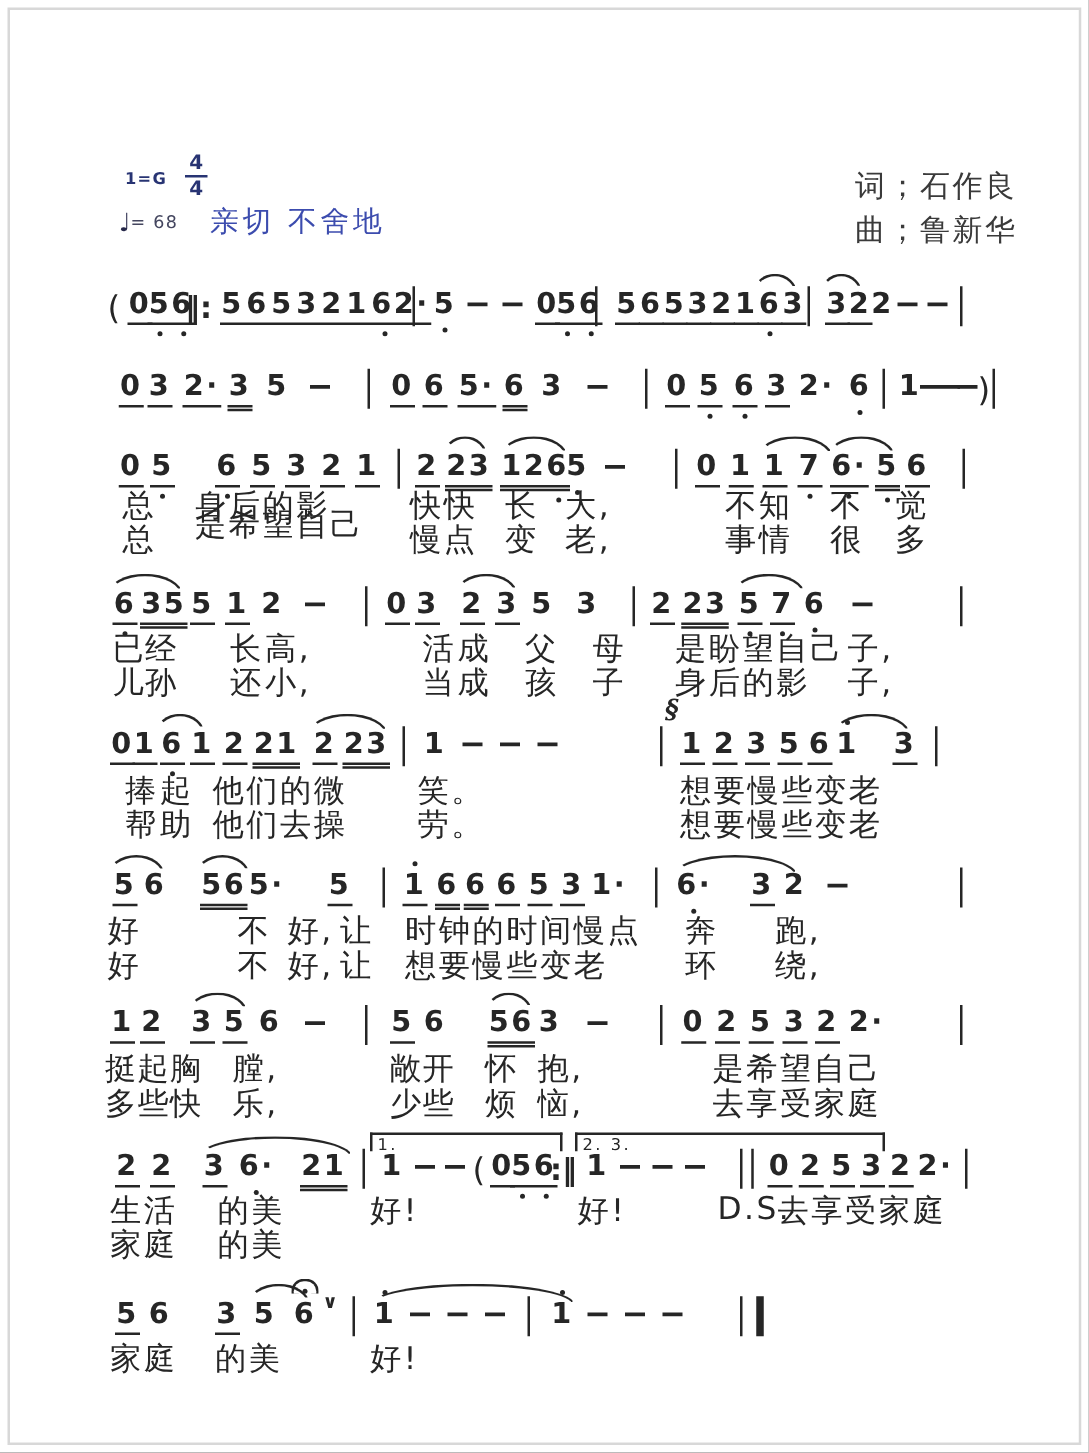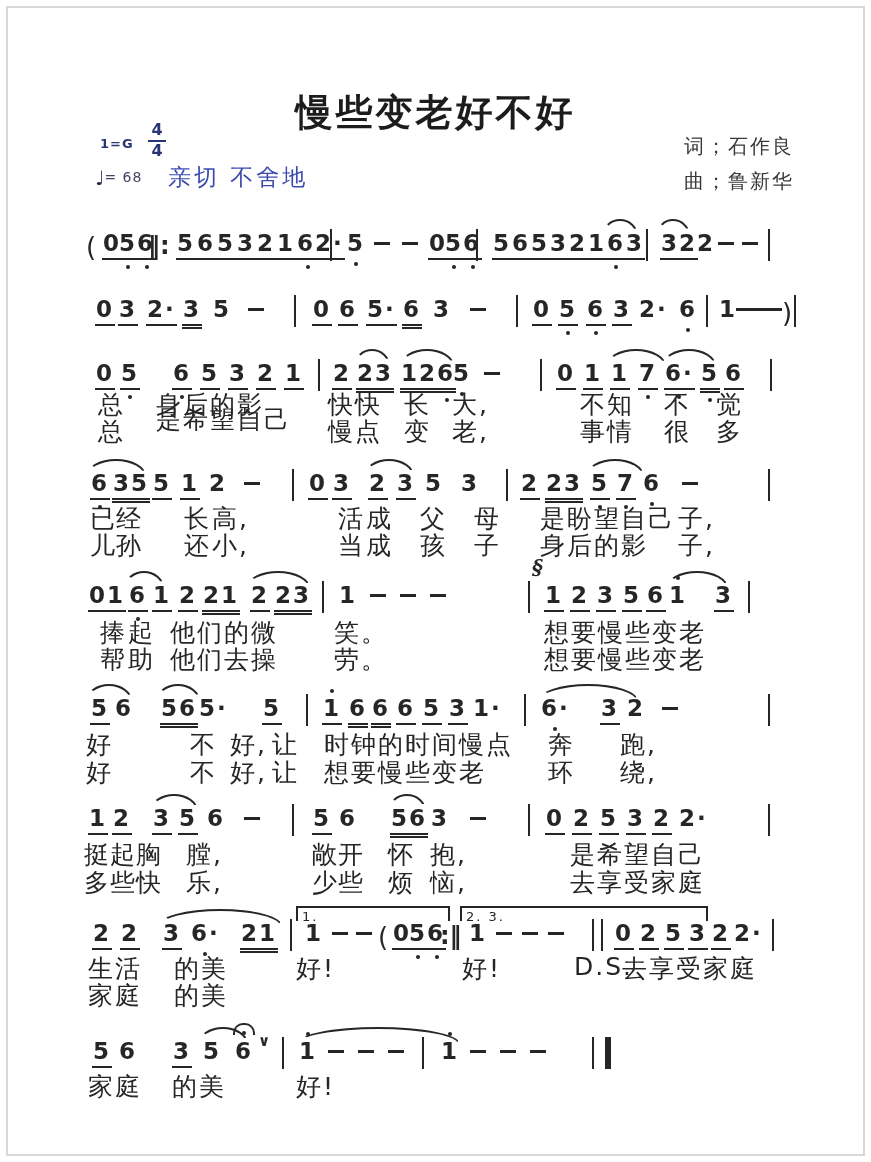--- a/index.html
+++ b/index.html
@@ -8,21 +8,21 @@
   #edge{position:absolute;inset:6px;border:2px solid #d8d8d8;pointer-events:none;}
   
   #title{position:absolute;left:0;right:0;top:88px;text-align:center;
          font-size:37px;font-weight:700;letter-spacing:3px;color:#1c1c1c;white-space:nowrap;}
   #keysig{position:absolute;left:100px;top:136px;font-size:13px;font-weight:700;color:#283473;letter-spacing:1px;}
   #tsig{position:absolute;left:147px;top:122px;width:20px;text-align:center;color:#283473;font-weight:700;font-size:16px;line-height:1.05;}
   #tsig .bar{height:2px;background:#283473;margin:1px 1px;}
   #tempo{position:absolute;left:95px;top:166px;font-size:20px;color:#26284a;}
   #tempo .eq{font-size:14px;color:#44465f;vertical-align:3px;letter-spacing:1px;}
   #expr{position:absolute;left:168px;top:162px;font-size:23px;color:#3c4cae;letter-spacing:3px;white-space:nowrap;}
-  .credit{position:absolute;left:684px;font-size:20px;color:#3a3a3a;letter-spacing:2px;white-space:nowrap;}
+  .credit{position:absolute;left:684px;font-size:24px;color:#3a3a3a;letter-spacing:2px;white-space:nowrap;}
   #credit1{top:133px;} #credit2{top:168px;}
   
   .tok{position:absolute;color:#262626;white-space:nowrap;}
   .tok.n{font-size:23px;font-weight:700;line-height:1;letter-spacing:2px;padding:0 1px 3px 1px;}
   .tok.n.u{border-bottom:2px solid #262626;}
   .ul2{position:absolute;left:0;right:0;bottom:-5px;height:2px;background:#262626;}
   .bdot,.adot,.fdot{position:absolute;width:4px;height:4px;border-radius:50%;background:#262626;transform:translateX(-50%);}
   .adot{top:-8px;}
   .ferm{position:absolute;left:50%;transform:translateX(-50%);top:-17px;width:18px;height:10px;
         border:2px solid #262626;border-bottom:none;border-radius:10px 10px 0 0;}
@@ -41,21 +41,20 @@
   .volta{position:absolute;height:13px;border-top:2px solid #262626;border-left:2px solid #262626;border-right:2px solid #262626;}
   .vlabel{position:absolute;left:4px;top:1px;font-size:13px;letter-spacing:2px;}
   .segno{position:absolute;font-size:21px;font-weight:700;font-style:italic;font-family:"DejaVu Serif","Liberation Serif",serif;}
 </style>
 </head>
 <body>
 
 <div id="page">
   <div id="edge"></div>
 
-  <div id="title">慢些变老好不好</div>
 
   <div id="keysig">1=G</div>
   <div id="tsig">
     <div>4</div>
     <div class="bar"></div>
     <div>4</div>
   </div>
 
   <div id="tempo"><span>♩</span><span class="eq">= 68</span></div>
   <div id="expr">亲切 不舍地</div>

